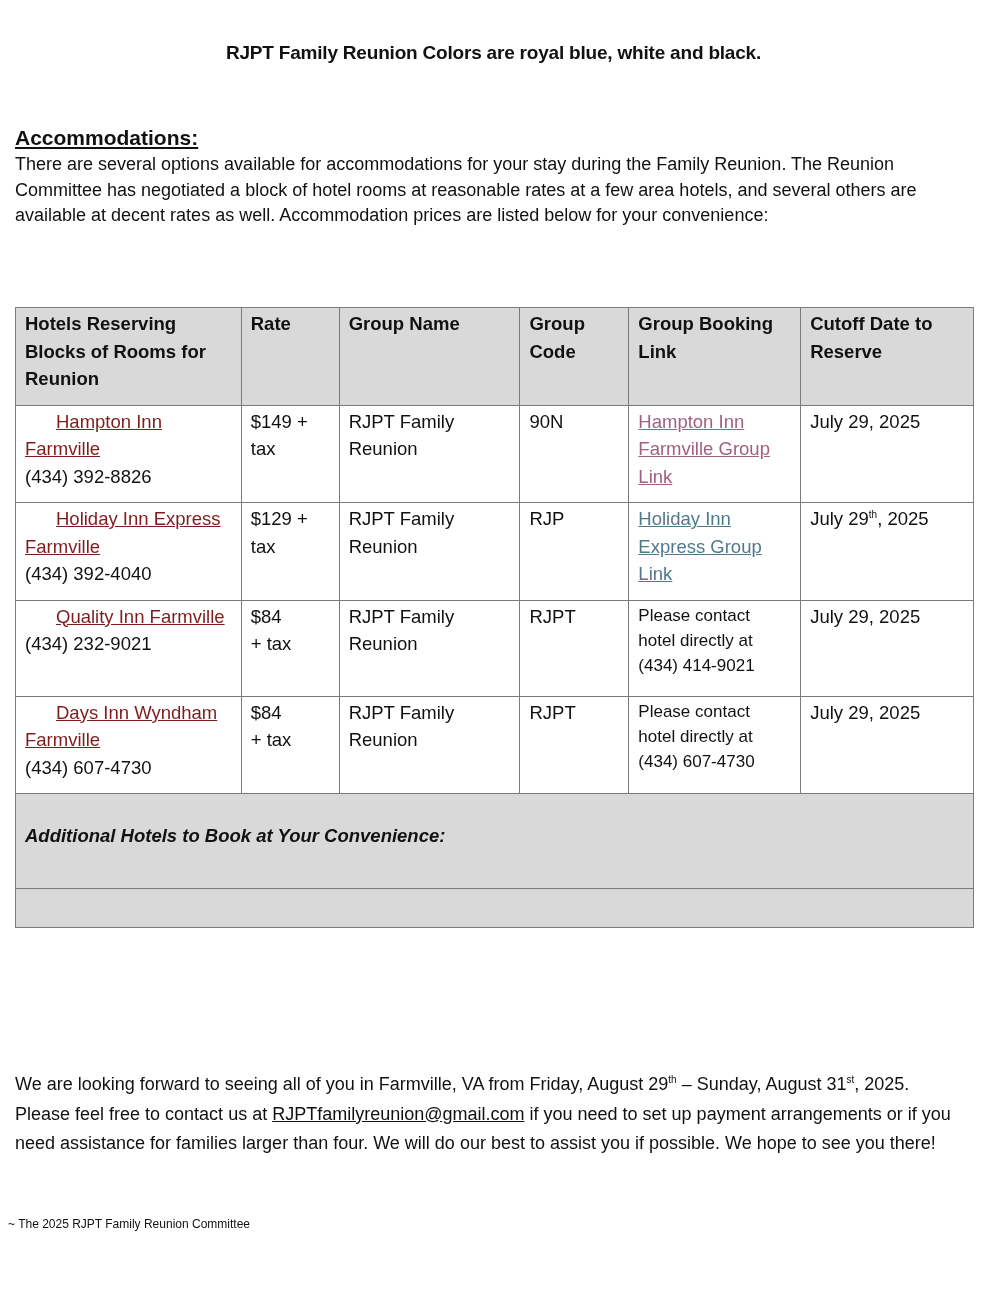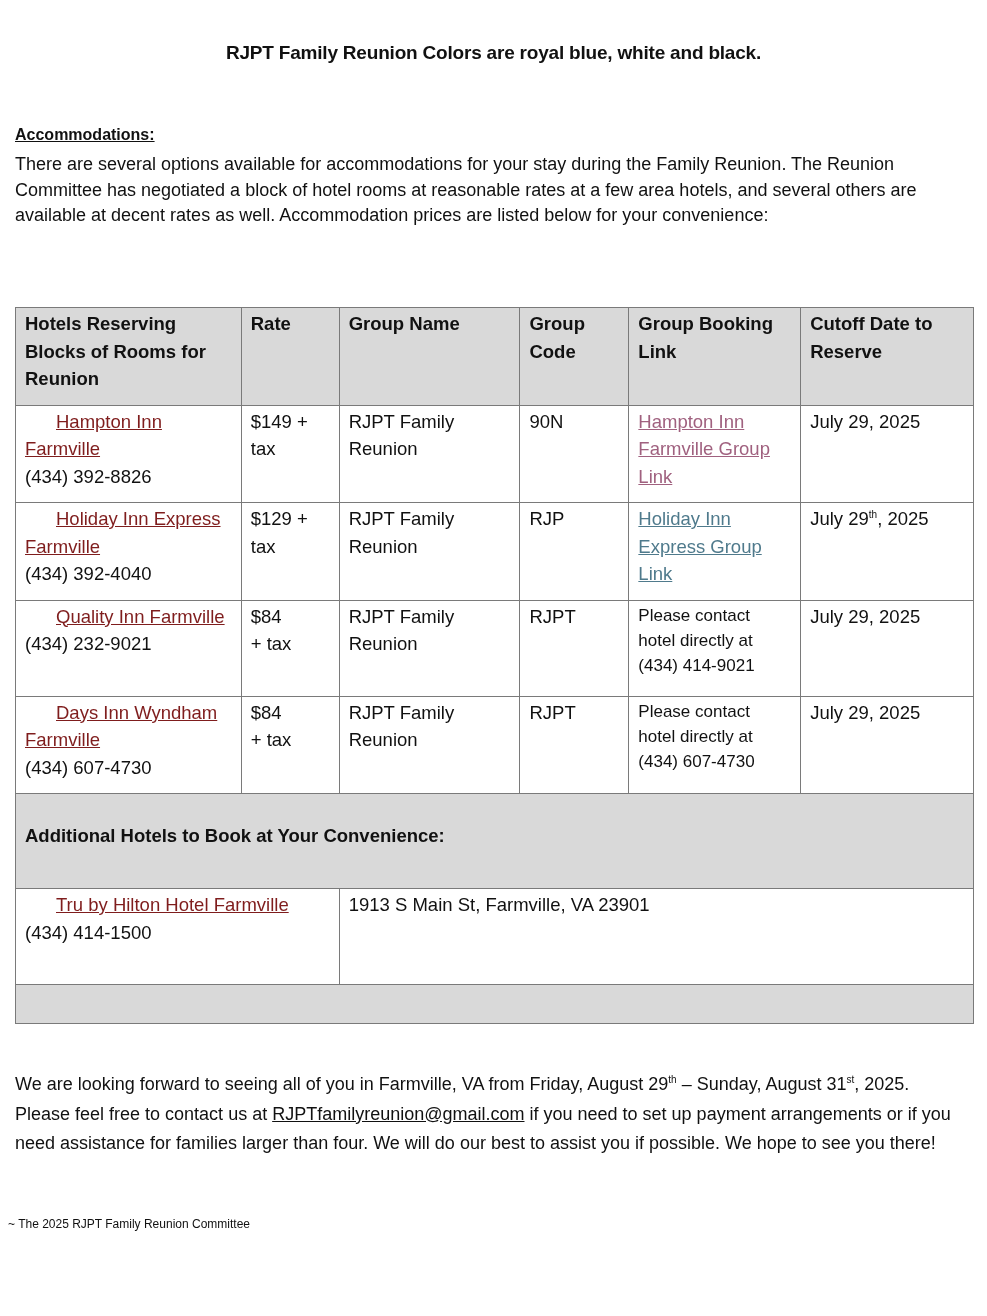--- a/index.html
+++ b/index.html
@@ -5,41 +5,41 @@
   html, body { margin: 0; padding: 0; background: #ffffff; }
   body {
     width: 987px; height: 1316px; position: relative; overflow: hidden;
     font-family: "Liberation Sans", sans-serif; color: #111;
   }
   .title {
     position: absolute; top: 42px; left: 0; width: 987px; text-align: center;
     font-weight: bold; font-size: 19px; letter-spacing: -0.2px;
   }
   .section-head {
-    position: absolute; top: 126px; left: 15px; font-weight: bold; font-size: 16px;
+    position: absolute; top: 126px; left: 15px; font-weight: bold; font-size: 21px;
     text-decoration: underline;
   }
   .intro {
     position: absolute; top: 152px; left: 15px; width: 950px; font-size: 18px; line-height: 25.5px;
   }
   table.hotels {
     position: absolute; top: 307px; left: 15px; width: 959px;
     border-collapse: collapse; font-size: 18.5px; line-height: 27.5px;
   }
   table.hotels td, table.hotels th {
     border: 1.5px solid #7a7a7a; vertical-align: top; text-align: left;
     padding: 2px 9px 12px 9px;
   }
   table.hotels th { background: #d9d9d9; font-weight: bold; height: 80px; }
   table.hotels tr.row td { height: 81px; }
   .hlink { text-decoration: underline; color: #7f1d1d; margin-left: 31px; }
   .lnk-pink { color: #a0617f; text-decoration: underline; }
   .lnk-teal { color: #4f7a8c; text-decoration: underline; }
   .small { font-size: 17px; line-height: 25px; }
-  .subhead td { background: #d9d9d9; text-align: right; font-weight: bold; height: 80px; vertical-align: middle !important; }
+  .subhead td { background: #d9d9d9; text-align: right; font-weight: bold; height: 80px; vertical-align: middle !important; font-style: italic; }
   .footer-row td { background: #d9d9d9; height: 24px; }
   .addl td { height: 81px; }
   sup { font-size: 10px; vertical-align: super; line-height: 0; }
   .closing {
     position: absolute; top: 1070px; left: 15px; width: 950px; font-size: 18px; line-height: 29.5px;
   }
   .signoff { position: absolute; top: 1217px; left: 8px; font-size: 12px; }
   .email { text-decoration: underline; margin-top: 32px; }
 </style>
 </head>
@@ -101,24 +101,20 @@
     <td>RJPT Family Reunion</td>
     <td>RJPT</td>
     <td class="small">Please contact hotel directly at (434) 607-4730</td>
     <td>July 29, 2025</td>
   </tr>
 
   <tr class="subhead">
     <td colspan="6">Additional Hotels to Book at Your Convenience:</td>
   </tr>
 
-  <tr class="addl">
-    <td colspan="2"><span class="hlink">Tru by Hilton Hotel Farmville</span><br><span>(434) 414-1500</span></td>
-    <td colspan="4">1913 S Main St, Farmville, VA 23901</td>
-  </tr>
 
 
   <tr class="footer-row">
     <td colspan="6"></td>
   </tr>
 </tbody>
   </table>
 
 <div class="closing"><span>We are looking forward to seeing all of you in Farmville, VA from Friday, August 29</span><sup>th</sup><span> – Sunday, August 31</span><sup>st</sup><span>, 2025. Please feel free to contact us at </span><span class="email">RJPTfamilyreunion@gmail.com</span><span> if you need to set up payment arrangements or if you need assistance for families larger than four. We will do our best to assist you if possible. We hope to see you there!</span></div>
 

